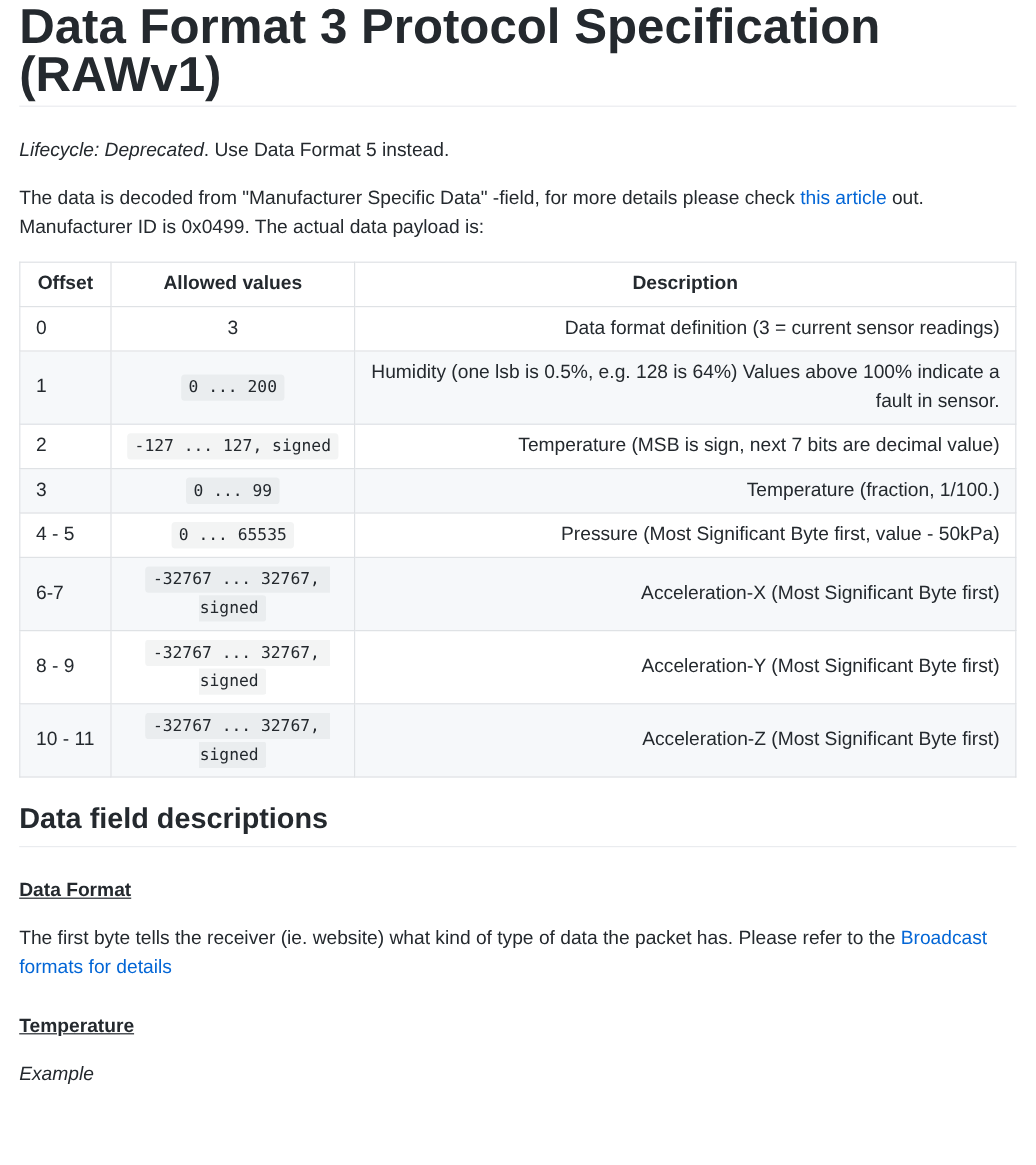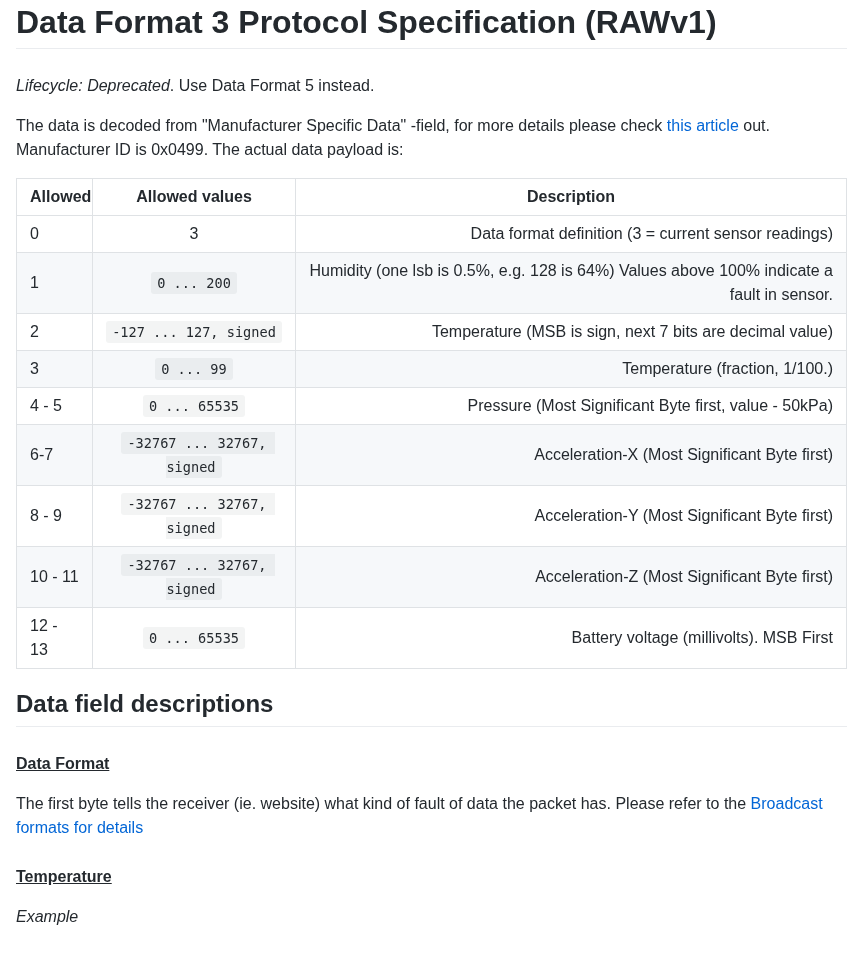--- a/index.html
+++ b/index.html
@@ -19,21 +19,21 @@
     color: var(--text);
     font-family: "Liberation Sans", sans-serif;
     font-size: 16px;
     line-height: 1.5;
   }
   .container {
     padding: 2px 16px 20px 16px;
   }
   h1.page-title {
     margin: 0 0 25px 0;
-    font-size: 32px;
+    font-size: 41px;
     font-weight: bold;
     line-height: 40px;
     padding-bottom: 6px;
     border-bottom: 1px solid var(--heading-border);
   }
   p { margin: 0 0 16px 0; }
   em { font-style: italic; }
   a.doc-link { color: var(--link); text-decoration: none; cursor: pointer; }
 
   table.payload-table {
@@ -91,21 +91,21 @@
   <p><span>The data is decoded from "Manufacturer Specific Data" -field, for more details please check </span><a class="doc-link" href="#">this article</a><span> out. Manufacturer ID is 0x0499. The actual data payload is:</span></p>
 
   <table class="payload-table">
     <colgroup>
       <col style="width:76px">
       <col style="width:203px">
       <col>
     </colgroup>
     <thead>
       <tr>
-        <th>Allowed</th>
+        <th>Offset</th>
         <th>Allowed values</th>
         <th>Description</th>
       </tr>
     </thead>
     <tbody>
         <tr>
           <td class="col-offset">0</td>
           <td class="col-allowed">3</td>
           <td class="col-desc">Data format definition (3 = current sensor readings)</td>
         </tr>
@@ -137,32 +137,27 @@
         <tr>
           <td class="col-offset">8 - 9</td>
           <td class="col-allowed"><code class="inline-code">-32767 ... 32767, signed</code></td>
           <td class="col-desc">Acceleration-Y (Most Significant Byte first)</td>
         </tr>
         <tr class="stripe">
           <td class="col-offset">10 - 11</td>
           <td class="col-allowed"><code class="inline-code">-32767 ... 32767, signed</code></td>
           <td class="col-desc">Acceleration-Z (Most Significant Byte first)</td>
         </tr>
-        <tr>
-          <td class="col-offset">12 - 13</td>
-          <td class="col-allowed"><code class="inline-code">0 ... 65535</code></td>
-          <td class="col-desc">Battery voltage (millivolts). MSB First</td>
-        </tr>
       </tbody>
   </table>
 
   <h2 class="section-title">Data field descriptions</h2>
 
   <h3 class="subsection-title">Data Format</h3>
 
-  <p><span>The first byte tells the receiver (ie. website) what kind of fault of data the packet has. Please refer to the </span><a class="doc-link" href="#">Broadcast formats for details</a></p>
+  <p><span>The first byte tells the receiver (ie. website) what kind of type of data the packet has. Please refer to the </span><a class="doc-link" href="#">Broadcast formats for details</a></p>
 
   <h3 class="subsection-title">Temperature</h3>
 
 
   <p><em>Example</em></p>
 
 </div>
 
 </body></html>

